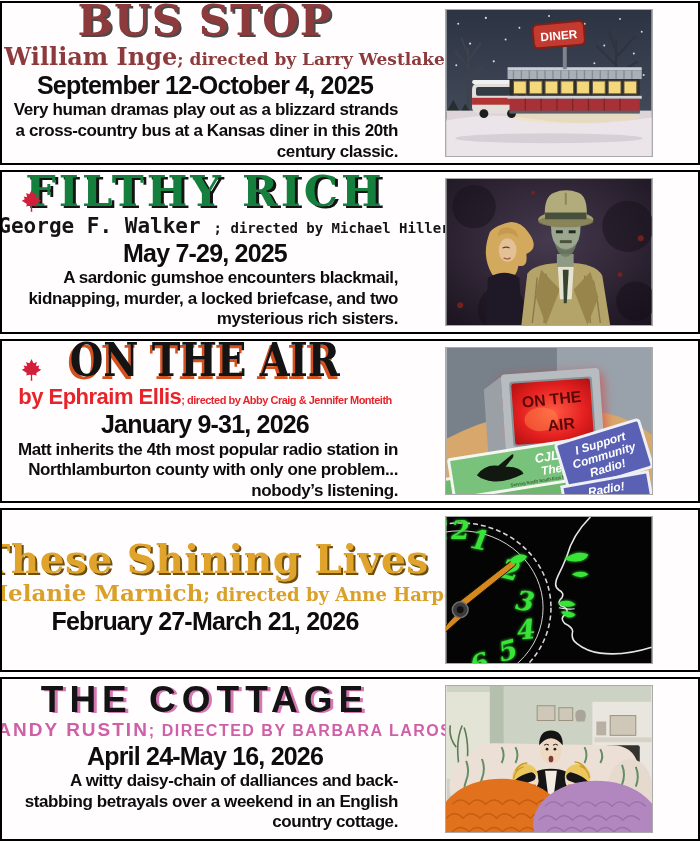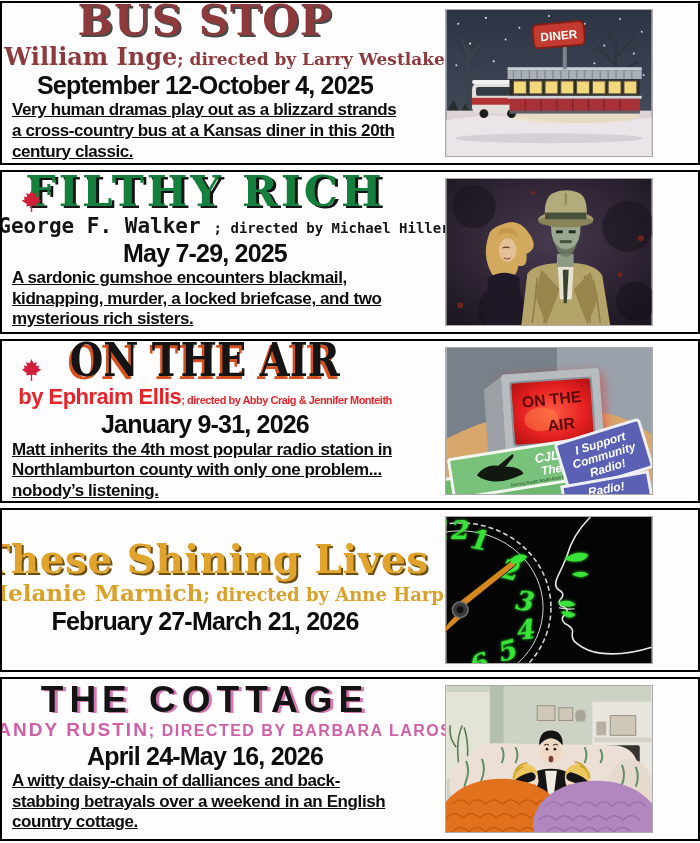--- a/index.html
+++ b/index.html
@@ -4,28 +4,28 @@
 <style>
   * { box-sizing: border-box; }
   html,body { margin:0; padding:0; background:#ffffff; }
   .poster { width:700px; padding-top:1px; background:#ffffff; font-family:"Liberation Sans", sans-serif; }
 
   .row { position:relative; display:flex; height:164px; border:2px solid #000;
          background:#fffdfd; margin:0 0 5px 0; overflow:hidden; }
   .row:last-child { margin-bottom:9px; }
 
   .text-col { flex:1; display:flex; flex-direction:column; justify-content:center;
-              align-items:center; text-align:left; padding:2px 2px 6px 10px; min-width:0; }
+              align-items:center; text-align:right; padding:2px 2px 6px 10px; min-width:0; }
 
   .title  { margin:0; line-height:1.02; white-space:nowrap; }
   .byline { margin:1px 0 2px 0; line-height:1.05; white-space:nowrap; }
   .dates  { margin:1px 0 2px 0; font-weight:bold; font-size:25px; letter-spacing:-0.8px;
             color:#0d0d0d; line-height:1.05; font-family:"Liberation Sans",sans-serif; }
   .desc   { margin:0; font-weight:bold; font-size:17px; line-height:1.22; letter-spacing:-0.4px;
-            color:#0d0d0d; max-width:452px; font-family:"Liberation Sans",sans-serif;text-decoration:underline; }
+            color:#0d0d0d; max-width:452px; font-family:"Liberation Sans",sans-serif; }
 
   .art { width:218px; flex:0 0 218px; display:flex; align-items:center; justify-content:center; }
   .art svg { display:block; border:1px solid #aaaaaa; background:#fff; }
 
   .leaf { position:absolute; left:16px; top:16px; width:27px; height:30px; }
 
   
   .s1 .title { font-family:"DejaVu Serif",serif; font-weight:900; font-size:42px;
                color:#8d3a3d; letter-spacing:1px; text-shadow:2px 2px 0 #4a4a4a; }
   .s1 .by-main { font-family:"DejaVu Serif",serif; font-weight:bold; font-size:24px; color:#8d3a3d; }

